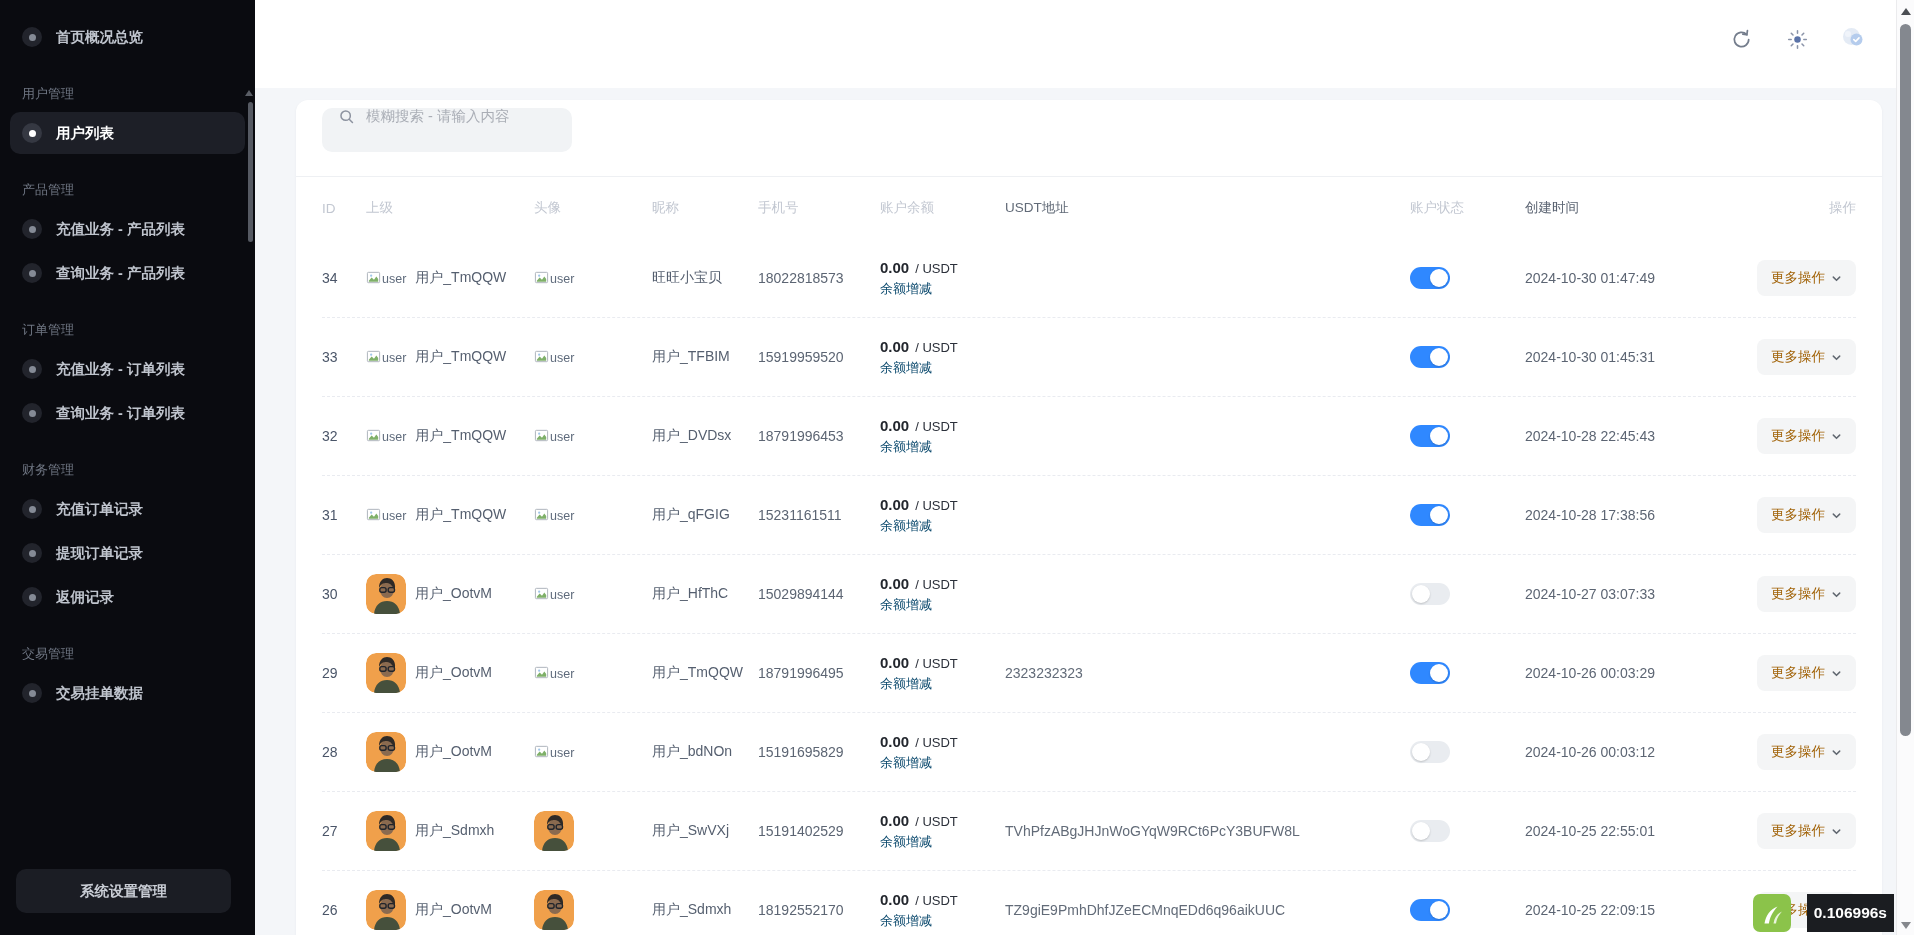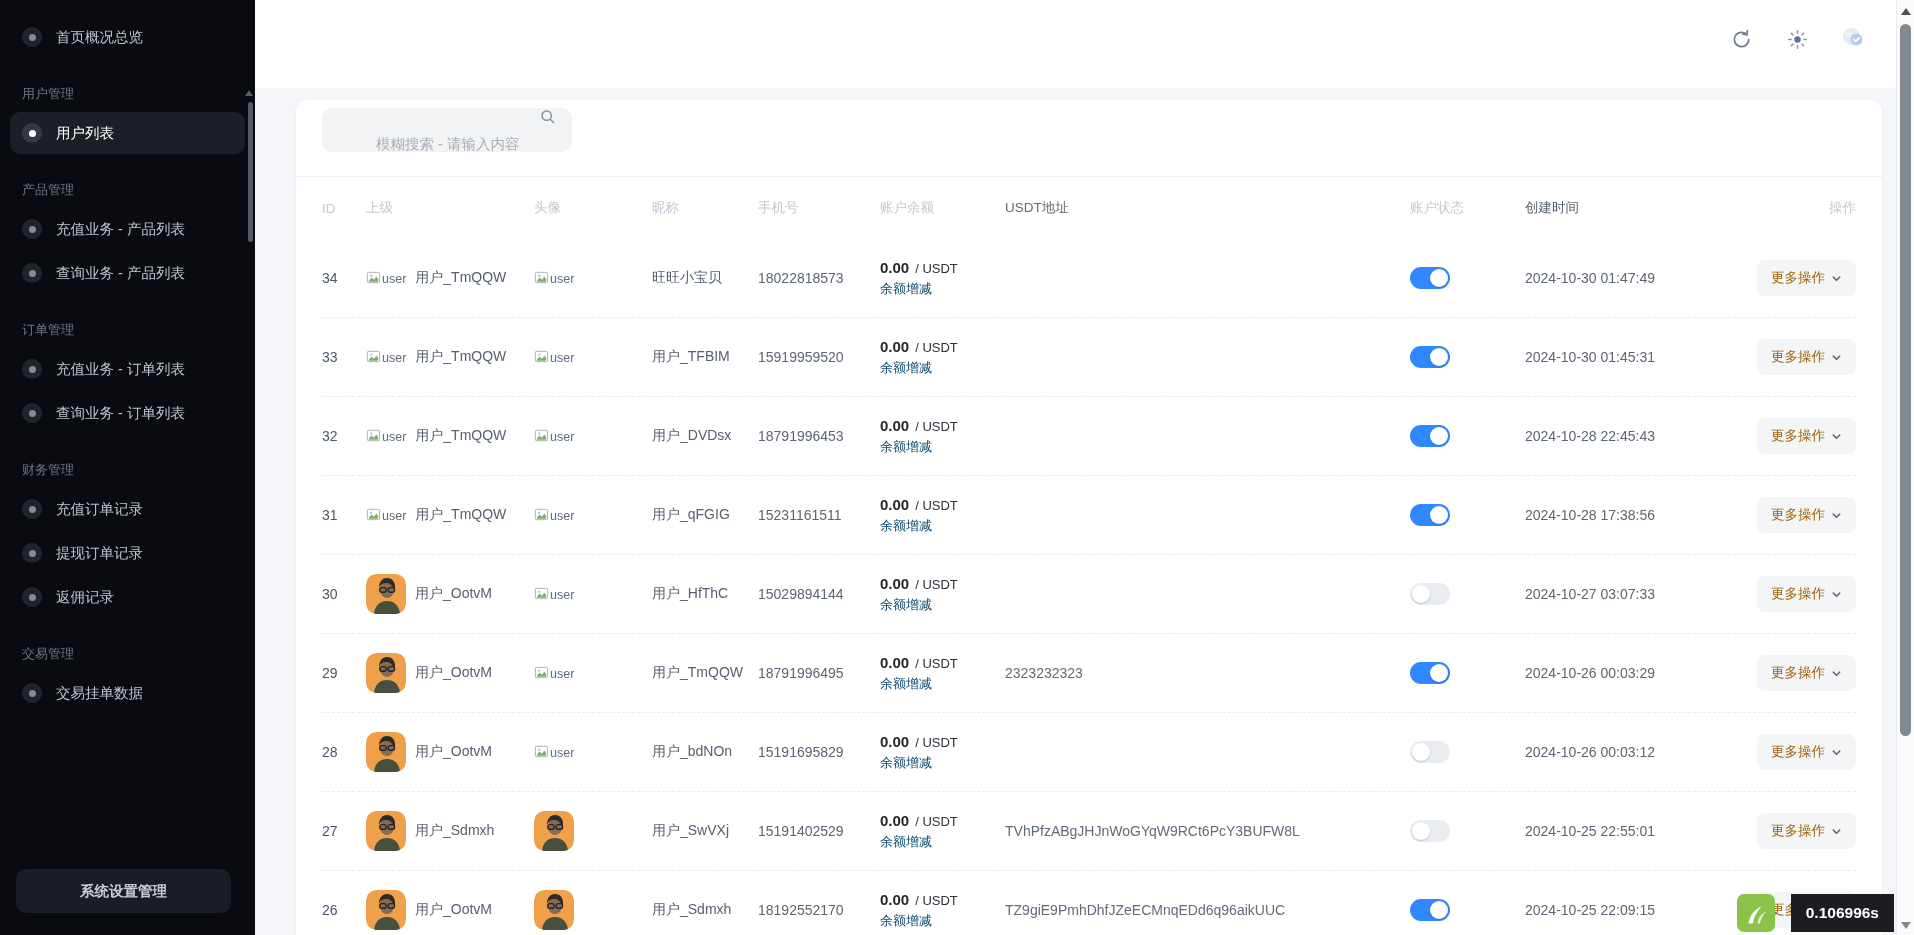--- a/index.html
+++ b/index.html
@@ -8,21 +8,21 @@
     font-family: "Liberation Sans", "DejaVu Sans", sans-serif;
     background:#fff; position:relative; color:#5a6373;
   }
   
   .sidebar { position:absolute; left:0; top:0; bottom:0; width:255px; background:#0a0b10; z-index:40; }
   .sidebar-header { height:72px; display:flex; align-items:center; padding-left:38px;
     border-bottom:1px dashed #2b2e36; }
   .sidebar-title { color:#fff; font-size:21px; font-weight:bold; letter-spacing:1px; }
   .menu { padding:16px 10px 0 10px; }
   .menu-item { height:42px; margin-bottom:2px; display:flex; align-items:center; gap:14px;
-    padding-left:12px; border-radius:10px; font-size:14.5px; font-weight:400; color:#bfc4cd; cursor:pointer; }
+    padding-left:12px; border-radius:10px; font-size:14.5px; font-weight:700; color:#bfc4cd; cursor:pointer; }
   .menu-item.active { background:#1d1f27; color:#fff; }
   .section-label { margin:26px 0 8px 12px; height:20px; display:flex; align-items:center;
     font-size:13px; color:#6f7683; font-weight:400; }
   .dot-icon { width:20px; height:20px; border-radius:50%; background:#22242c; flex:none;
     display:inline-flex; align-items:center; justify-content:center; }
   .dot-icon .dot { width:7px; height:7px; border-radius:50%; background:#858b96; }
   .menu-item.active .dot-icon { background:#353842; }
   .menu-item.active .dot-icon .dot { background:#fff; }
   .sidebar-footer-btn { position:absolute; left:16px; right:24px; bottom:22px; height:44px;
     background:#1b1d24; border:none; border-radius:10px; color:#c9cdd5; font-size:14.5px;
@@ -36,21 +36,21 @@
   .main { position:absolute; left:255px; right:0; top:0; bottom:0; background:#fff; }
   .content-bg { position:absolute; left:0; right:18px; top:88px; bottom:0; background:#f4f6f9; }
   .topbar-icons { position:absolute; right:48px; top:26px; display:flex; gap:30px; align-items:center; z-index:10; }
   .topbar-icons .tb-icon { width:26px; height:26px; display:flex; align-items:center; justify-content:center; cursor:pointer; }
   
   .card { position:absolute; left:41px; top:100px; width:1586px; bottom:-14px; background:#fff;
     border-radius:12px; box-shadow:0 1px 3px rgba(30,40,60,.05); overflow:hidden; z-index:1; }
   .card-inner { padding:0 26px; }
   .search-section { border-bottom:1px solid #eef0f3; padding:8px 26px 24px 26px; }
   .search-box { width:250px; height:44px; border-radius:10px; background:#f1f3f5;
-    display:flex; align-items:flex-end; gap:11px; padding:0 16px;flex-direction:column; }
+    display:flex; align-items:flex-start; gap:11px; padding:0 16px; }
   .search-box input { border:none; outline:none; background:transparent; font-size:14.5px;
     color:#5a6373; width:180px; font-family:inherit; }
   .search-box input::placeholder { color:#a9adb5; }
   
   .thead { display:flex; align-items:center; height:62px; font-size:13.5px; color:#c2c7d1; font-weight:500; }
   .trow { display:flex; align-items:center; height:79px; border-bottom:1px dashed #e9ebf0;
     font-size:14px; color:#5a6373; }
   .col-id     { width:44px;  flex:none; }
   .col-parent { width:168px; flex:none; display:flex; align-items:center; gap:9px; }
   .col-avatar { width:118px; flex:none; display:flex; align-items:center; }
@@ -89,21 +89,21 @@
     border-left:5px solid transparent; border-right:5px solid transparent; border-bottom:7px solid #4c4f54; cursor:pointer; }
   .pagebar .arr-down { position:absolute; bottom:6px; left:4px; width:0; height:0;
     border-left:5px solid transparent; border-right:5px solid transparent; border-top:7px solid #85888d; cursor:pointer; }
   .pagebar .thumb { position:absolute; top:24px; left:3px; width:11px; height:712px;
     border-radius:6px; background:#84888f; cursor:grab; }
   
   .debug { position:absolute; right:20px; bottom:3px; z-index:60; display:flex; align-items:center;
     height:38px; cursor:pointer; }
   .debug .logo { width:38px; height:38px; flex:none; }
   .debug .time-box { height:38px; background:#1b1d21; color:#fff; font-size:15.5px; font-weight:600;
-    display:flex; align-items:center; padding:0 15px;margin-left:16px; }
+    display:flex; align-items:center; padding:0 7px;margin-left:16px; }
 </style>
 </head>
 <body>
 
 <aside class="sidebar">
   <nav class="menu" id="menu">
       <div class="menu-item">
     <span class="dot-icon">
           <span class="dot"></span>
         </span>

